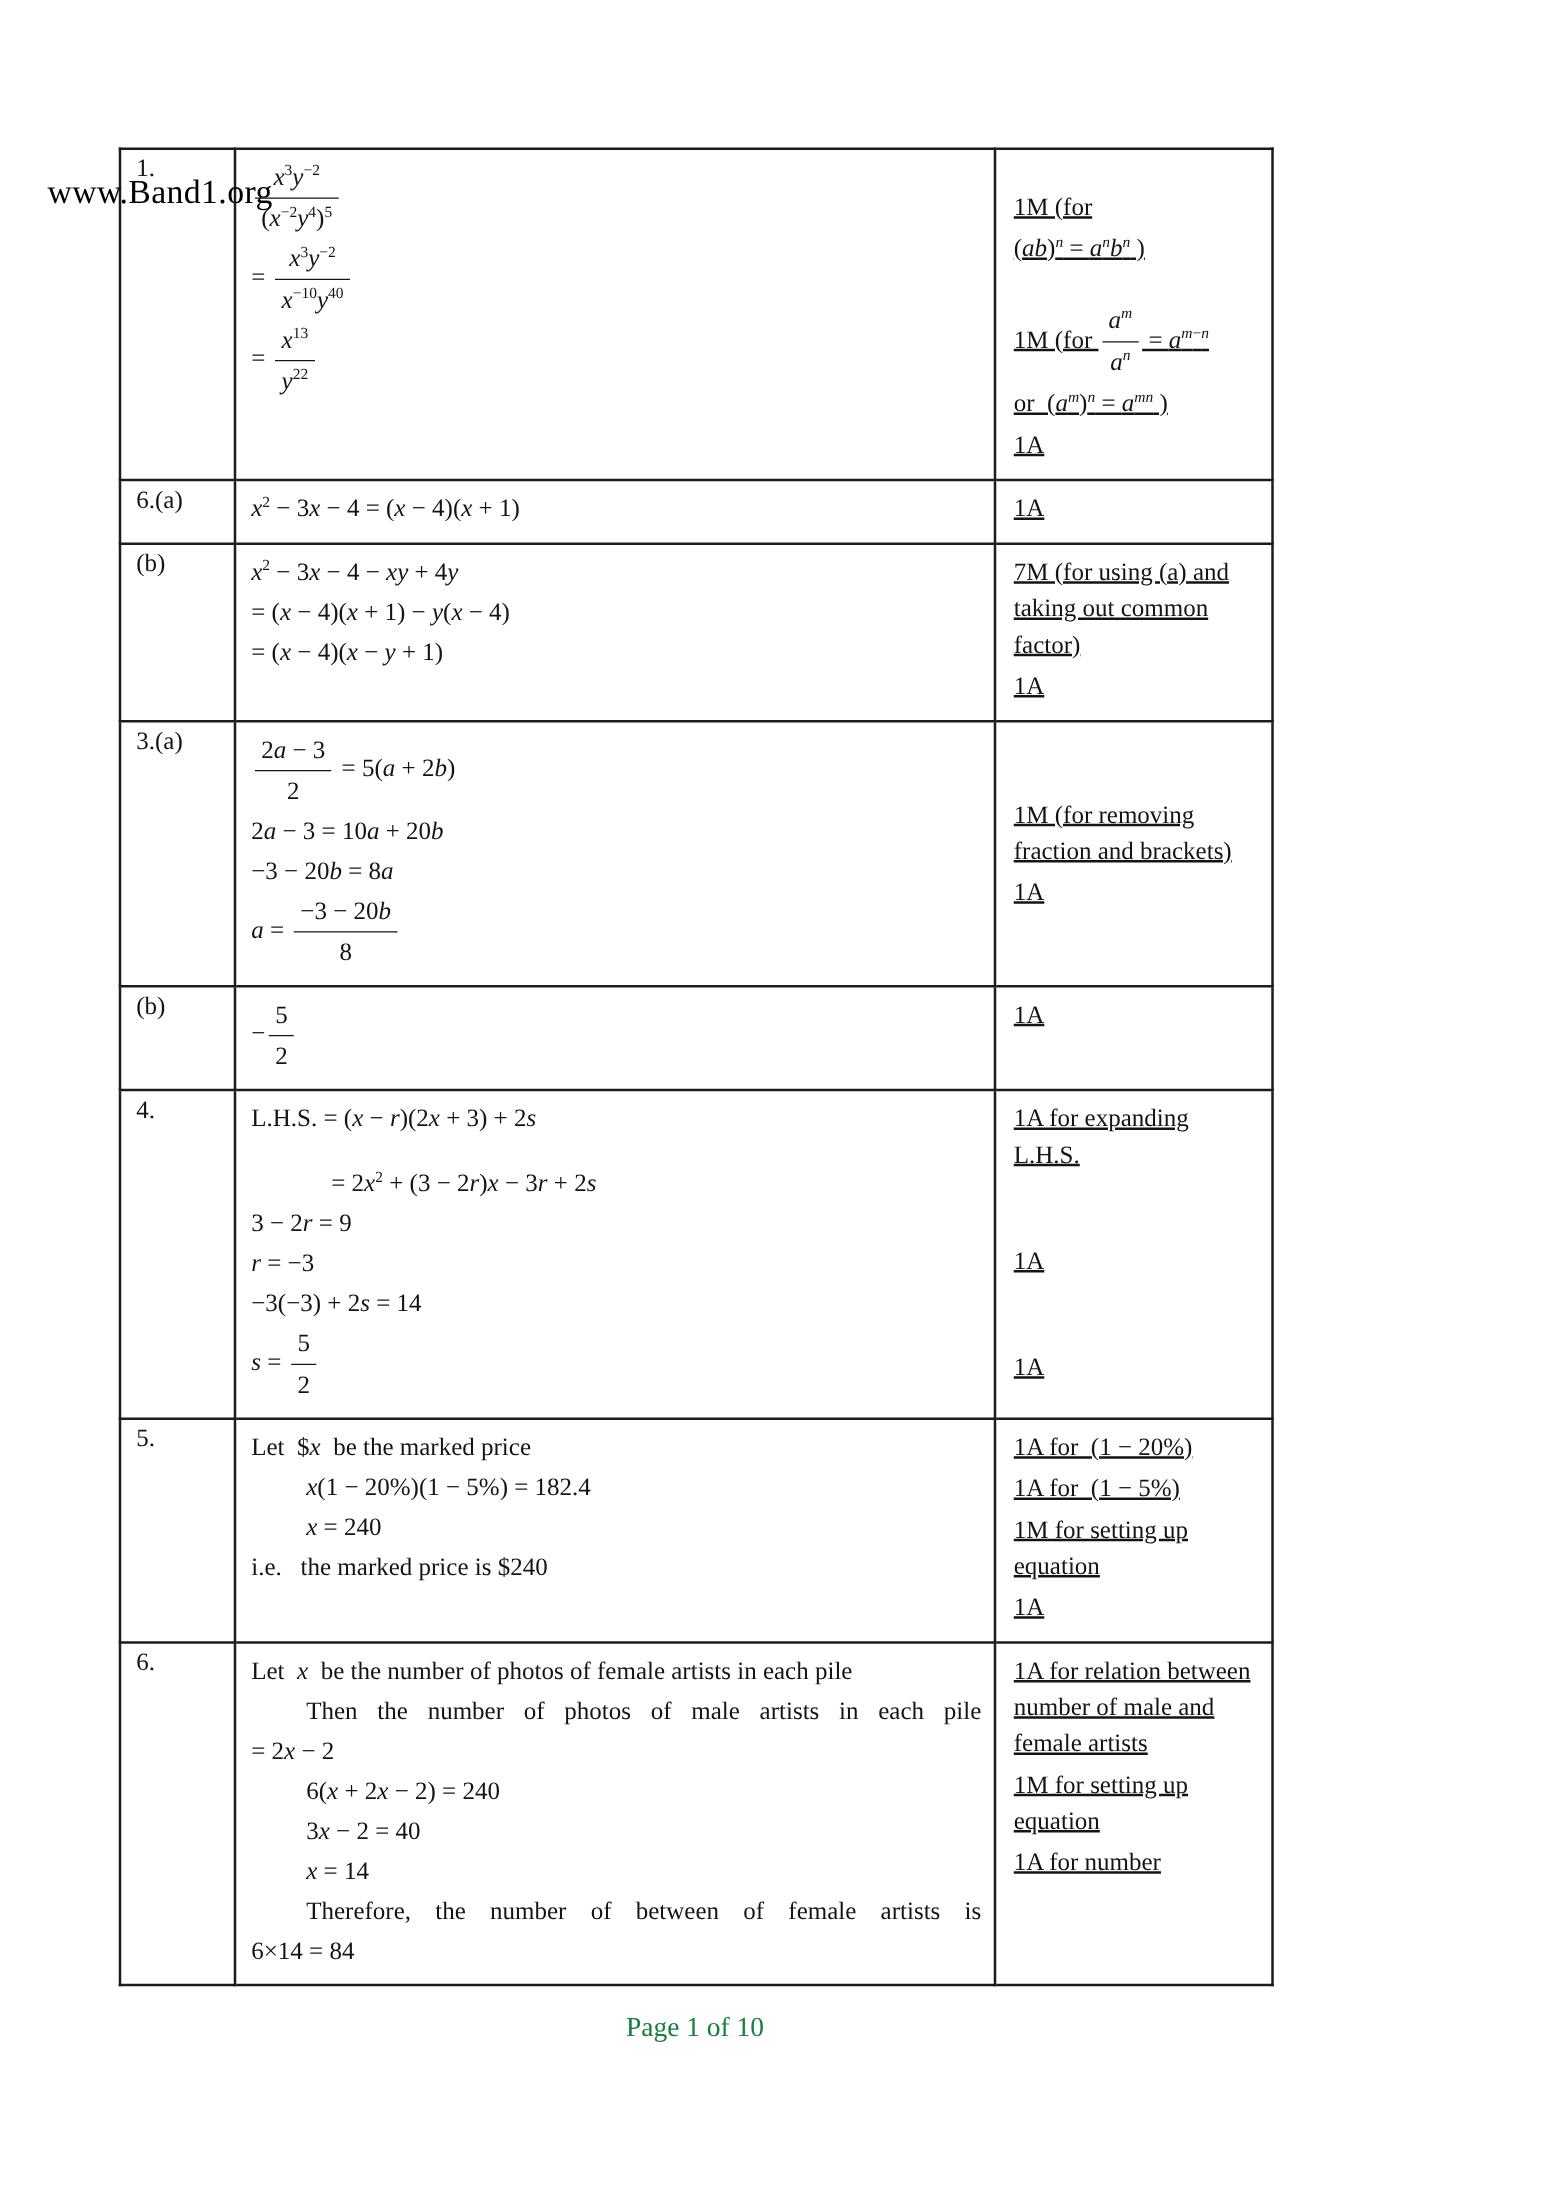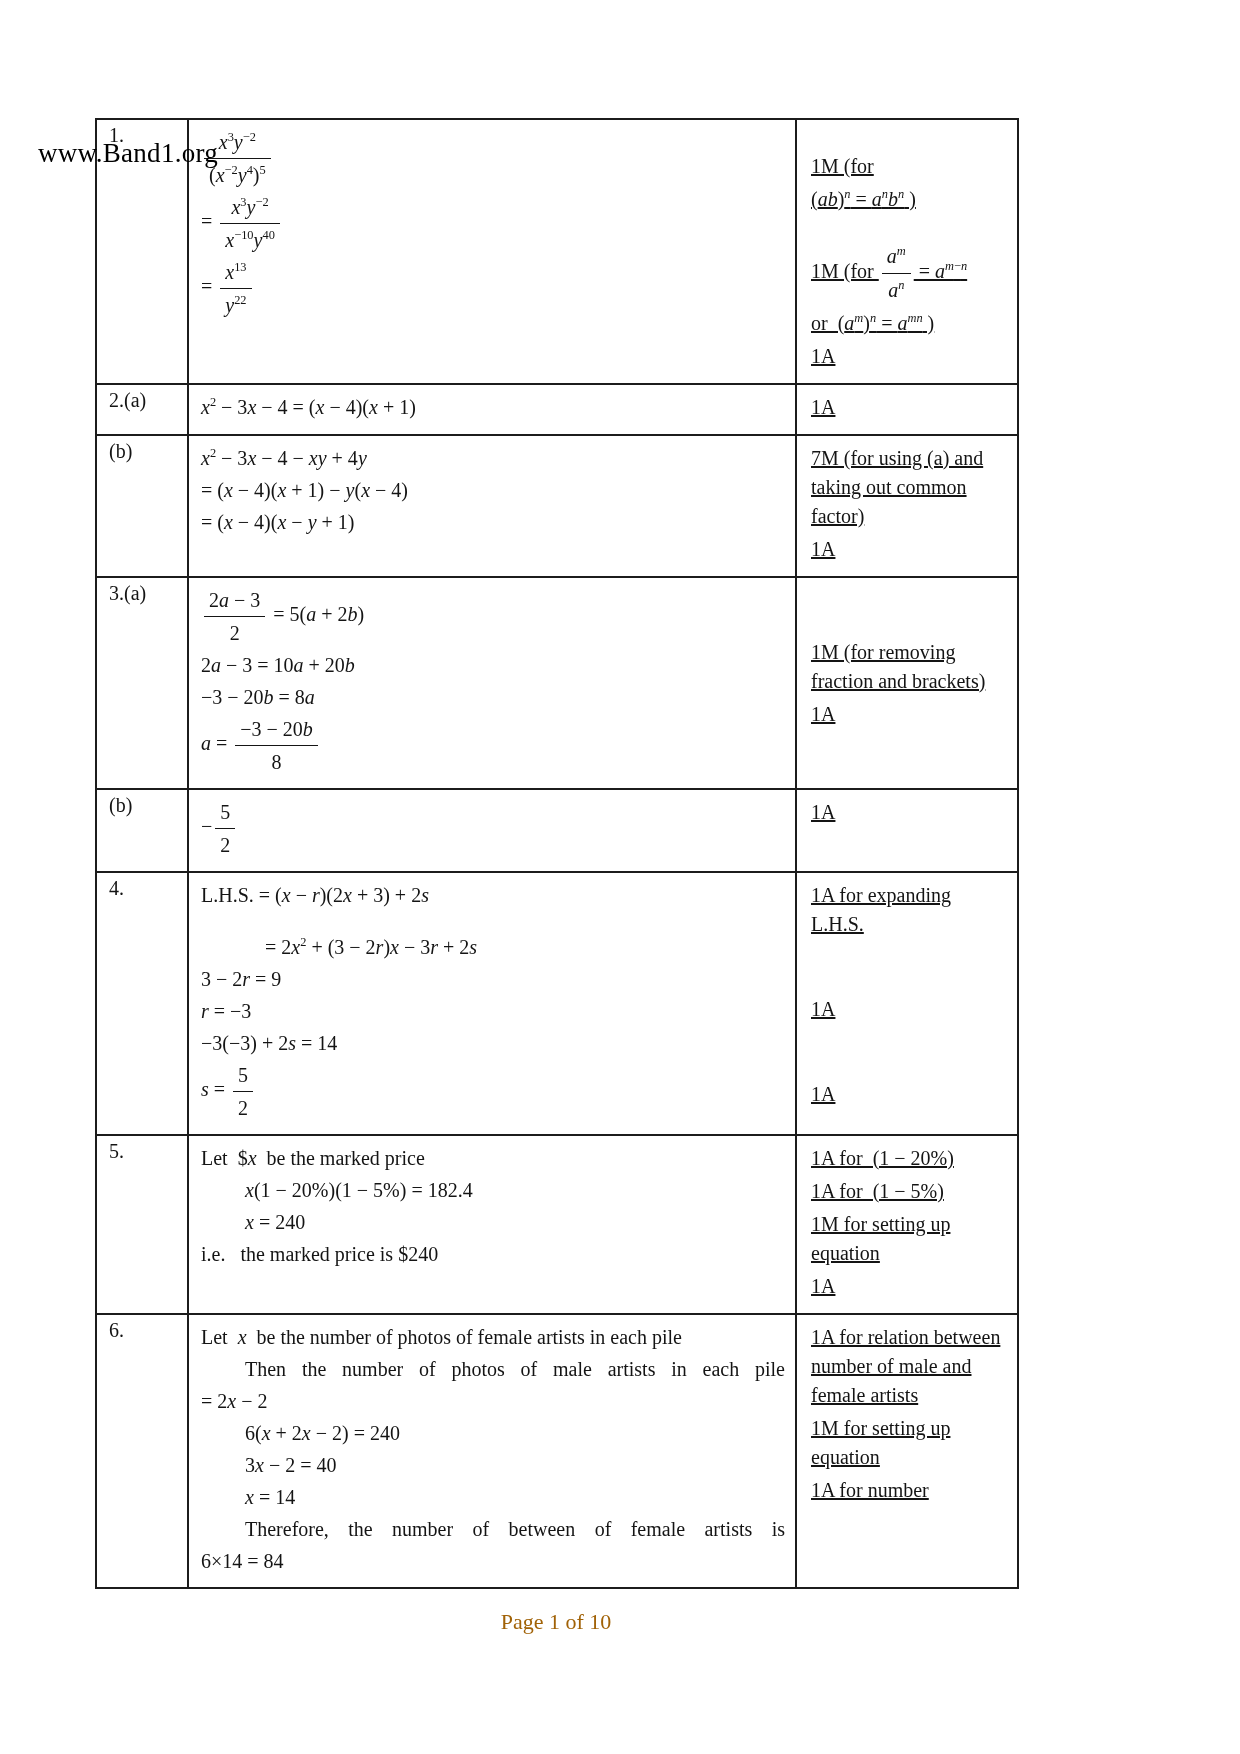--- a/index.html
+++ b/index.html
@@ -29,21 +29,21 @@
   .ind1{padding-left:44px;}
   .ind2{padding-left:64px;margin-top:24px;}
   .just{text-align:justify;text-align-last:justify;}
   .frac{display:inline-block;vertical-align:middle;text-align:center;padding:0 3px;}
   .frac .num{display:block;border-bottom:1.6px solid #151515;padding:0 5px 2px;}
   .frac .den{display:block;padding:2px 5px 0;}
   sup{font-size:0.62em;line-height:0;}
   .gap1{margin-top:28px;}
   .gap2{margin-top:56px;}
   .footer{
-    width:922px;margin:20px 0 0 95px;text-align:center;font-size:22px;color:#a16207;
+    width:922px;margin:20px 0 0 95px;text-align:center;font-size:22px;color:#15803d;
   }
 </style>
 </head>
 <body>
 
 <div class="page">
   <div class="site-header">www.Band1.org</div>
 
   <table class="marking-table">
     <colgroup>
@@ -61,21 +61,21 @@
           </td>
           <td class="col-marks">
             <div class="mline gap1">1M (for</div>
             <div class="mline">(<i>ab</i>)<sup><i>n</i></sup> = <i>a</i><sup><i>n</i></sup><i>b</i><sup><i>n</i></sup> )</div>
             <div class="mline gap1">1M (for <span class="frac"><span class="num"><i>a</i><sup><i>m</i></sup></span><span class="den"><i>a</i><sup><i>n</i></sup></span></span> = <i>a</i><sup><i>m</i>−<i>n</i></sup></div>
             <div class="mline">or&nbsp; (<i>a</i><sup><i>m</i></sup>)<sup><i>n</i></sup> = <i>a</i><sup><i>mn</i></sup> )</div>
             <div class="mline">1A</div>
           </td>
         </tr>
         <tr>
-          <td class="col-num">2.(a)</td>
+          <td class="col-num">6.(a)</td>
           <td class="col-sol">
             <div class="line"><i>x</i><sup>2</sup> − 3<i>x</i> − 4 = (<i>x</i> − 4)(<i>x</i> + 1)</div>
           </td>
           <td class="col-marks">
             <div class="mline">1A</div>
           </td>
         </tr>
         <tr>
           <td class="col-num">(b)</td>
           <td class="col-sol">

